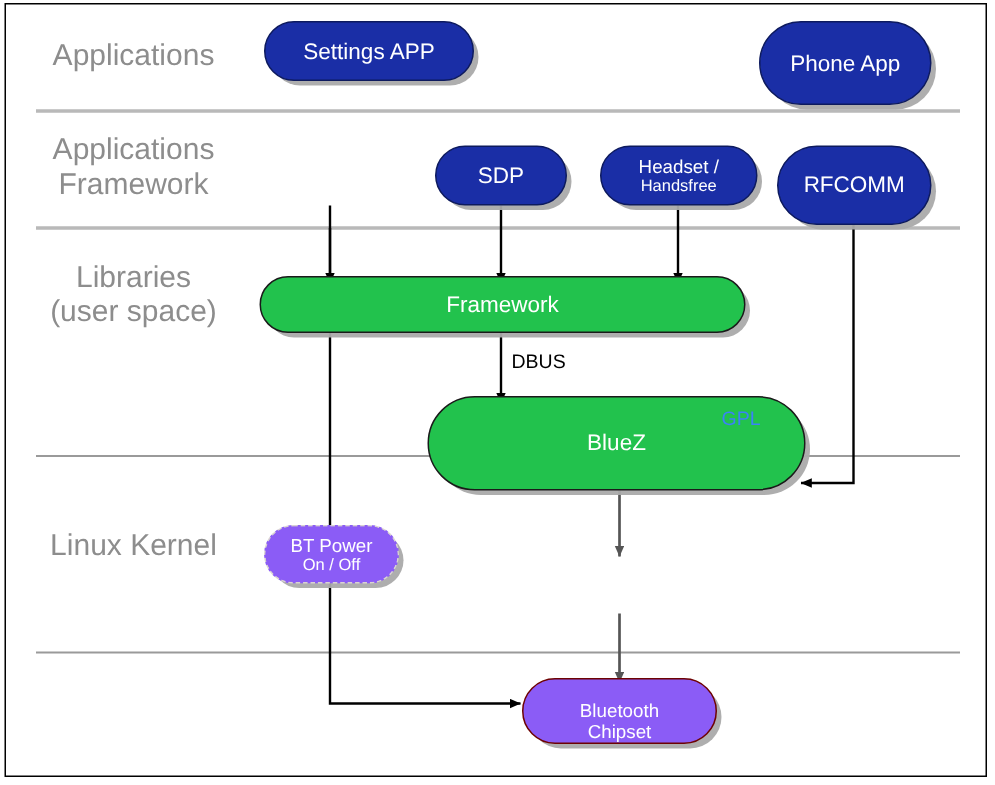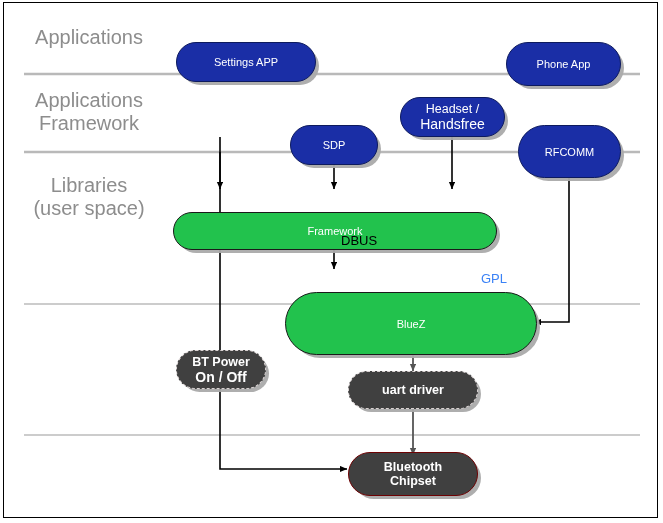--- a/index.html
+++ b/index.html
@@ -13,27 +13,27 @@
 
   .node{position:absolute;box-sizing:border-box;display:flex;flex-direction:column;align-items:center;justify-content:center;
         border-radius:999px;text-align:center;}
   .node .l1{display:block;}
   .node .l2{display:block;}
 
   .blue{background:#1a2ea6;border:1.5px solid #0d1a5e;color:#ffffff;
         box-shadow:4px 4px 0 -1px rgba(170,170,170,0.95);}
   .green{background:#22c24d;border:1.5px solid #1a1a1a;color:#ffffff;
         box-shadow:4px 4px 0 -1px rgba(170,170,170,0.95);}
-  .red{background:#404040;border:1.5px solid #6d0203;color:#ffffff;
-        box-shadow:4px 4px 0 -1px rgba(170,170,170,0.95);font-weight:bold;}
+  .red{background:#8b5cf6;border:1.5px solid #6d0203;color:#ffffff;
+        box-shadow:4px 4px 0 -1px rgba(170,170,170,0.95);}
   .dashed{border:1.5px dashed #d9d2d2;}
 
-  .t15{font-size:11px;margin-top:28px;}
+  .t15{font-size:15px;}
   .t13{font-size:12.5px;}
-  .t11{font-size:14px;}
+  .t11{font-size:11px;}
 
   .corner-tag{position:absolute;color:#3b82f6;font-size:13px;}
   .edge-label{position:absolute;color:#000;font-size:13px;}
 </style>
 </head>
 <body>
 
 <div id="stage">
 
   <div id="frame"></div>
@@ -91,27 +91,28 @@
   </svg>
 
   <div class="layer-label" style="left:14px;top:26px;width:150px;">Applications</div>
 
   <div class="layer-label" style="left:14px;top:89px;width:150px;">Applications
 Framework</div>
 
   <div class="layer-label" style="left:10px;top:174px;width:158px;">Libraries
 (user space)</div>
 
+  <div class="layer-label" style="left:14px;top:353px;width:150px;">Linux Kernel</div>
 
 
   <div class="node blue t15" style="left:176px;top:14px;width:140px;height:40px;">
     <span class="l1">Settings APP</span>
   </div>
 
-  <div class="node blue t15" style="left:506px;top:14px;width:115px;height:44px;">
+  <div class="node blue t15" style="left:506px;top:14px;width:115px;height:56px;">
     <span class="l1">Phone App</span>
   </div>
 
 
   <div class="node blue t15" style="left:290px;top:97px;width:88px;height:40px;">
     <span class="l1">SDP</span>
   </div>
 
   <div class="node blue" style="left:400px;top:97px;width:105px;height:40px;">
     <span class="l1 t13">Headset /</span>
@@ -132,22 +133,19 @@
     <span class="l1">BlueZ</span>
   </div>
 
   <div class="corner-tag" style="left:481px;top:271px;">GPL</div>
 
   <div class="node red dashed" style="left:176px;top:350px;width:90px;height:39px;">
     <span class="l1 t12" style="font-size:12.5px;">BT Power</span>
     <span class="l2 t11">On / Off</span>
   </div>
 
-  <div class="node red dashed t13" style="left:348px;top:371px;width:130px;height:38px;">
-    <span class="l1">uart driver</span>
-  </div>
 
-  <div class="node red" style="left:348px;top:452px;width:130px;height:44px;">
+  <div class="node red" style="left:348px;top:452px;width:130px;height:44px;justify-content:flex-end;">
     <span class="l1 t13">Bluetooth</span>
     <span class="l2 t13">Chipset</span>
   </div>
 
 </div>
 
 </body></html>

